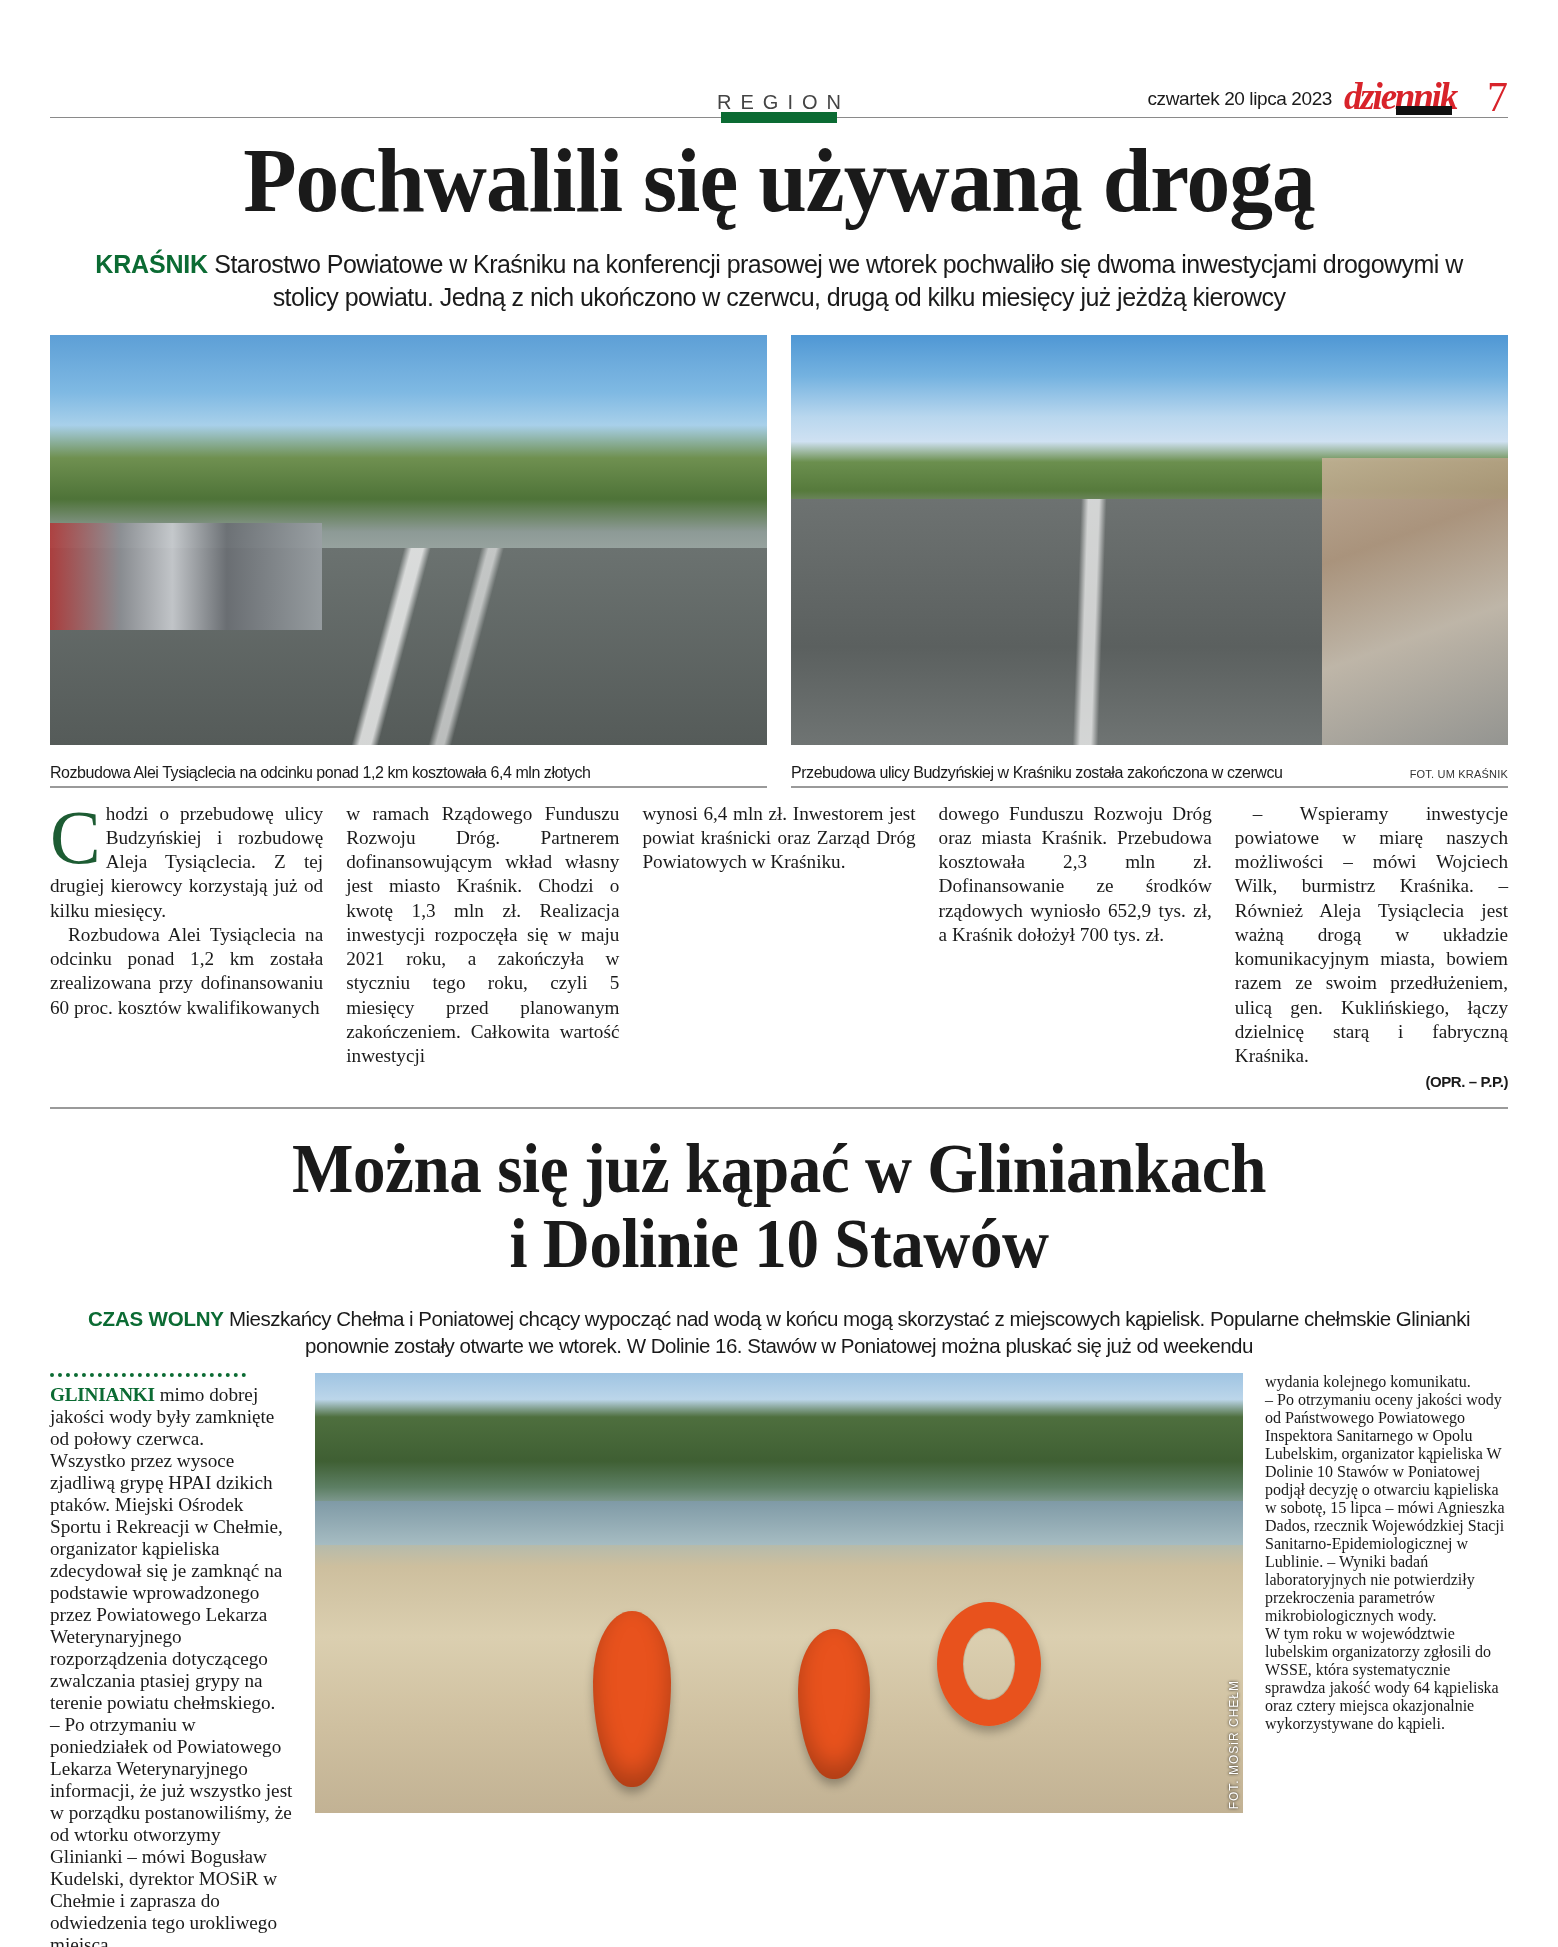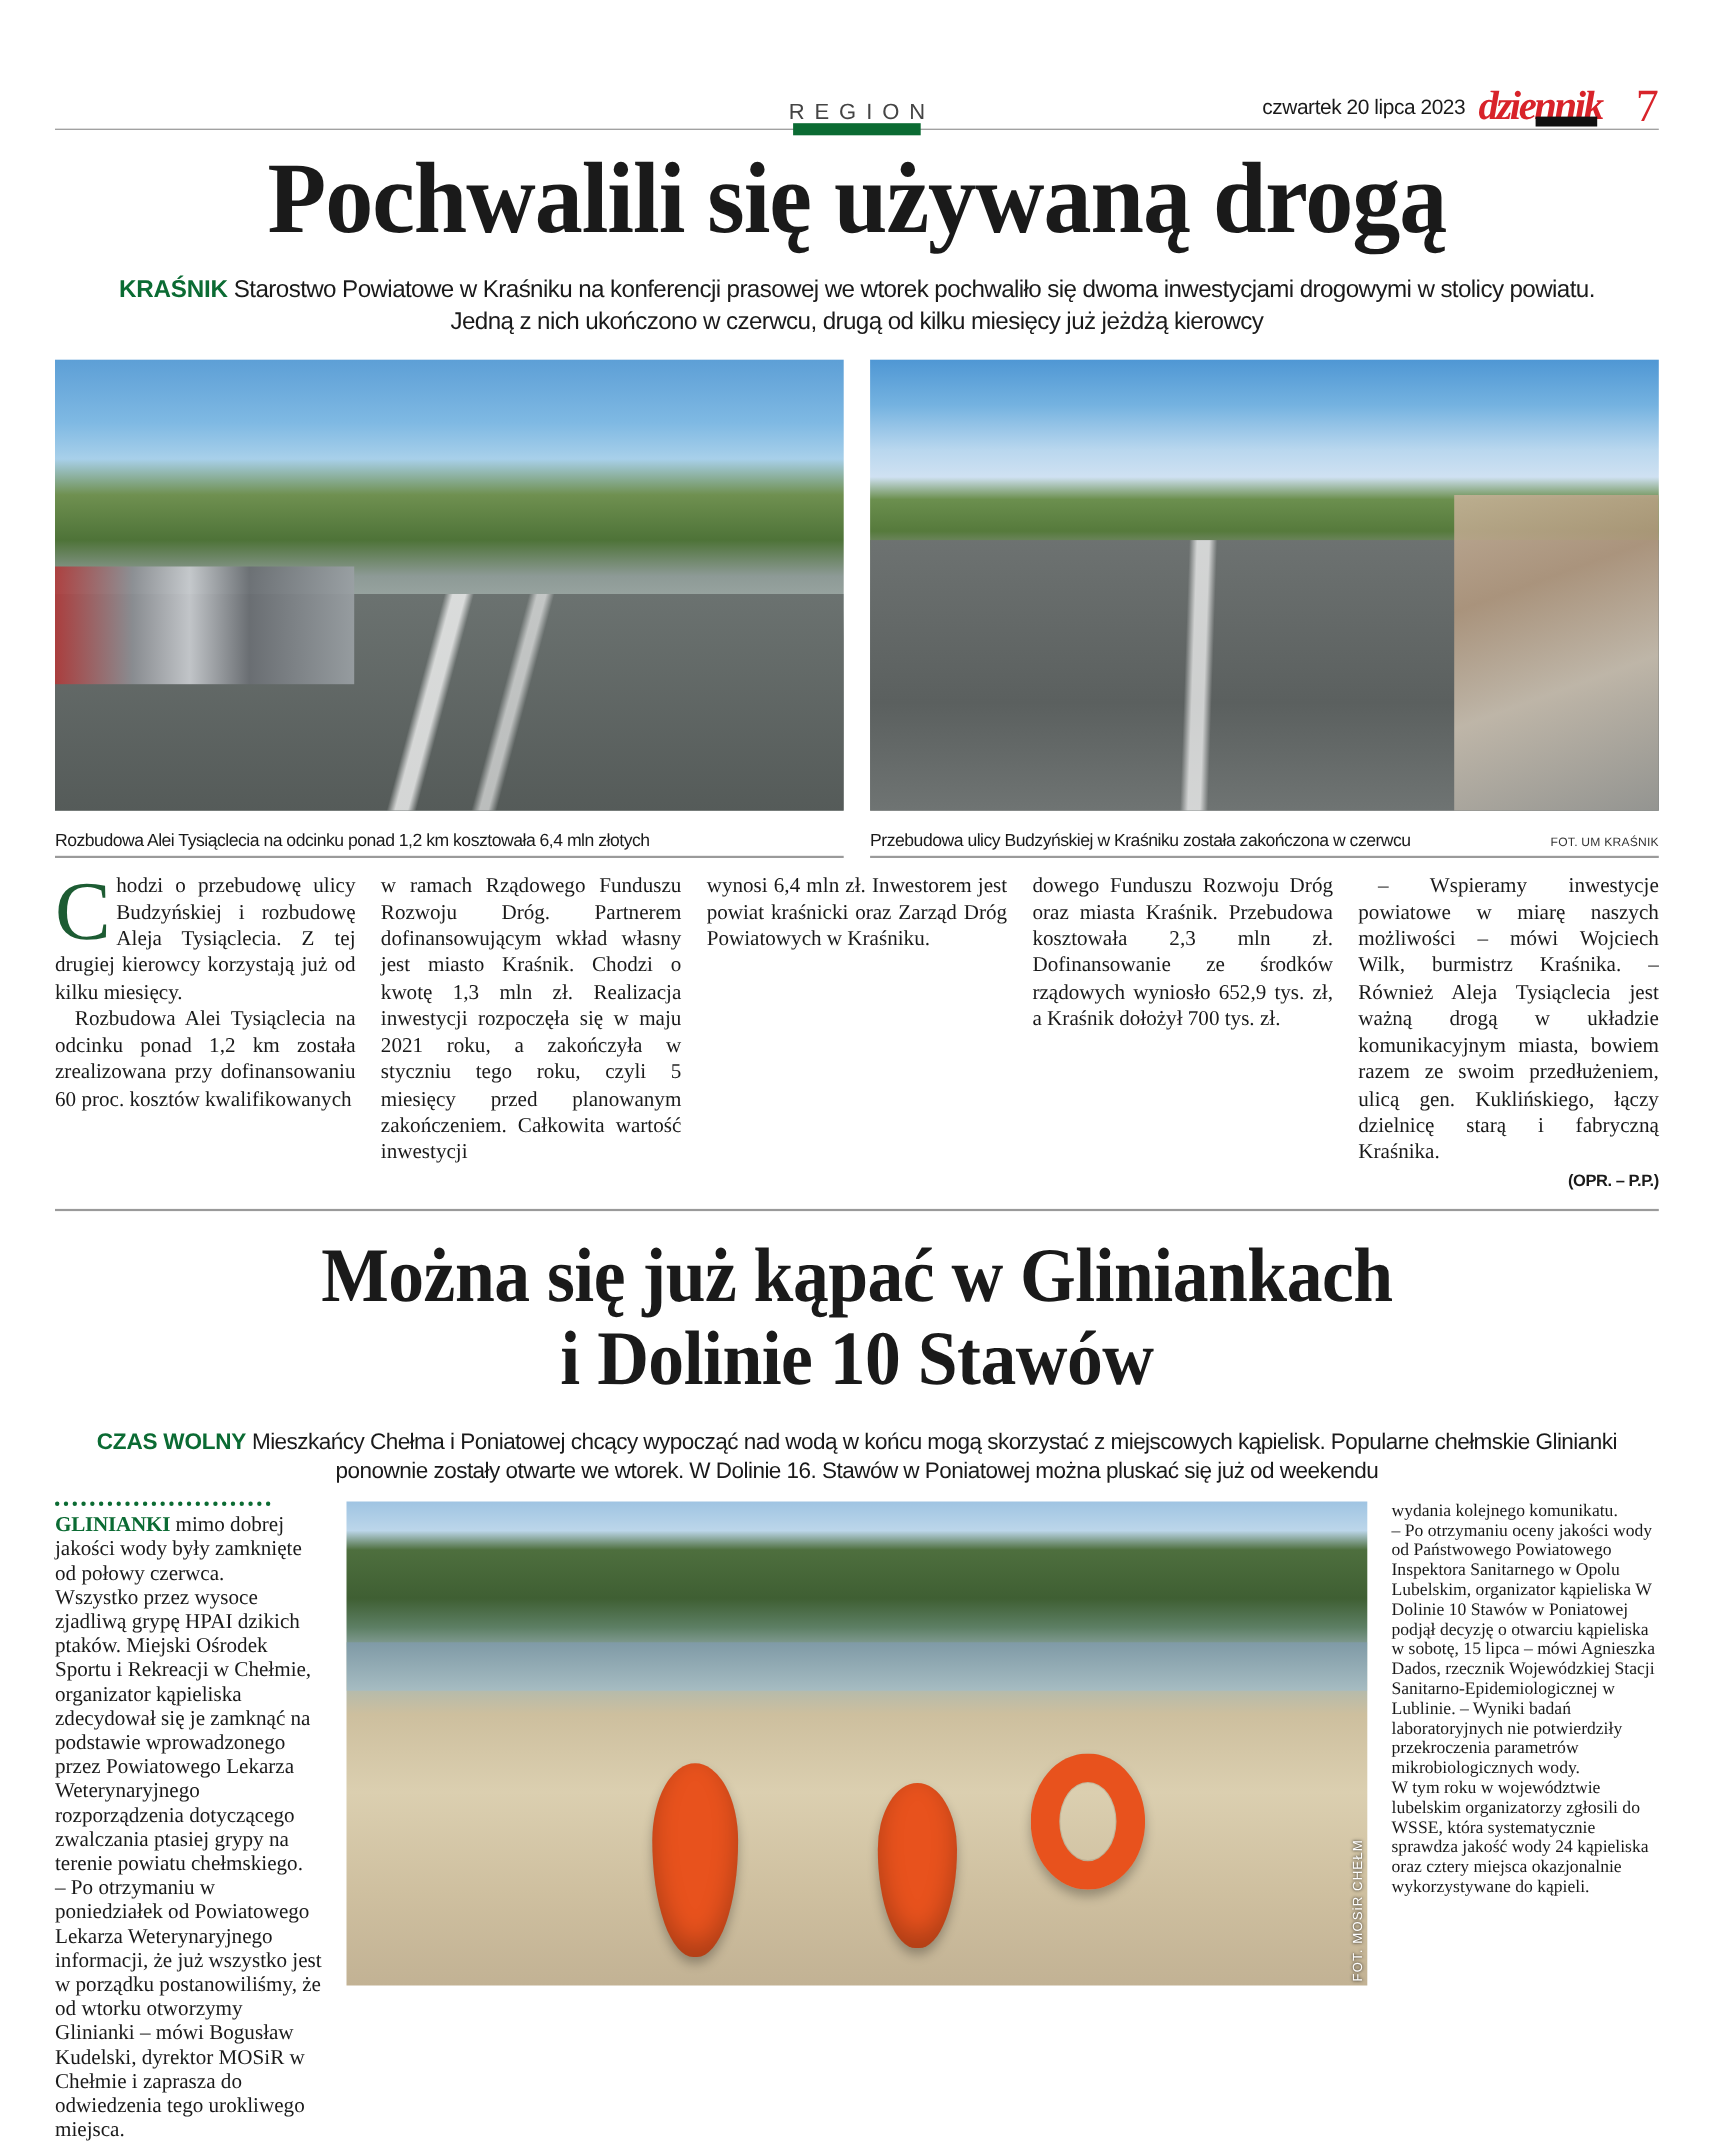--- a/index.html
+++ b/index.html
@@ -88,21 +88,21 @@
     line-height: 1.0;
     letter-spacing: -1px;
     transform: scaleX(0.95);
   }
 
   .lead-1 {
     margin: 22px auto 0;
     width: 1390px;
     text-align: center;
     font-family: "Liberation Sans", sans-serif;
-    font-size: 22px;
+    font-size: 25px;
     line-height: 1.33;
     letter-spacing: -0.55px;
     color: #1a1a1a;
   }
   .kicker { color: #0b6b33; font-weight: bold; letter-spacing: -0.2px; }
 
   
   .photos { display: flex; gap: 24px; margin-top: 20px; }
   .photo-block { flex: 1; }
   .photo { width: 100%; height: 410px; position: relative; overflow: hidden; }
@@ -349,17 +349,17 @@
         <div class="ring" style="left:30%;top:54%;width:78px;height:176px;"></div>
         <div class="ring" style="left:52%;top:58%;width:72px;height:150px;"></div>
         <div class="ring" style="left:67%;top:52%;width:104px;height:124px;border-radius:50%;box-shadow:inset 0 0 0 26px #e8521d, inset 0 0 0 27px rgba(0,0,0,.1), 0 6px 10px rgba(0,0,0,.28);background:transparent;border:0;"></div>
         <div class="vcredit">FOT. MOSiR CHEŁM</div>
       </div>
     </div>
 
     <div class="side">
       <p class="noind">wydania kolejnego komunikatu.</p>
       <p>– Po otrzymaniu oceny jakości wody od Państwowego Powiatowego Inspektora Sanitarnego w Opolu Lubelskim, organizator kąpieliska W Dolinie 10 Stawów w Poniatowej podjął decyzję o otwarciu kąpieliska w sobotę, 15 lipca – mówi Agnieszka Dados, rzecznik Wojewódzkiej Stacji Sanitarno-Epidemiologicznej w Lublinie. – Wyniki badań laboratoryjnych nie potwierdziły przekroczenia parametrów mikrobiologicznych wody.</p>
-      <p>W tym roku w województwie lubelskim organizatorzy zgłosili do WSSE, która systematycznie sprawdza jakość wody 24 kąpieliska oraz cztery miejsca okazjonalnie wykorzystywane do kąpieli.</p>
+      <p>W tym roku w województwie lubelskim organizatorzy zgłosili do WSSE, która systematycznie sprawdza jakość wody 64 kąpieliska oraz cztery miejsca okazjonalnie wykorzystywane do kąpieli.</p>
     </div>
   </div>
 
 </div>
 
 </body></html>

